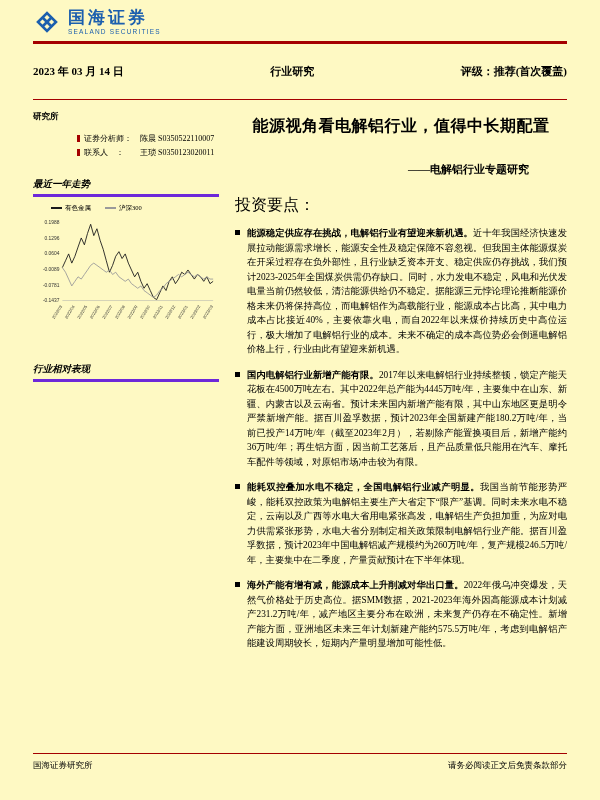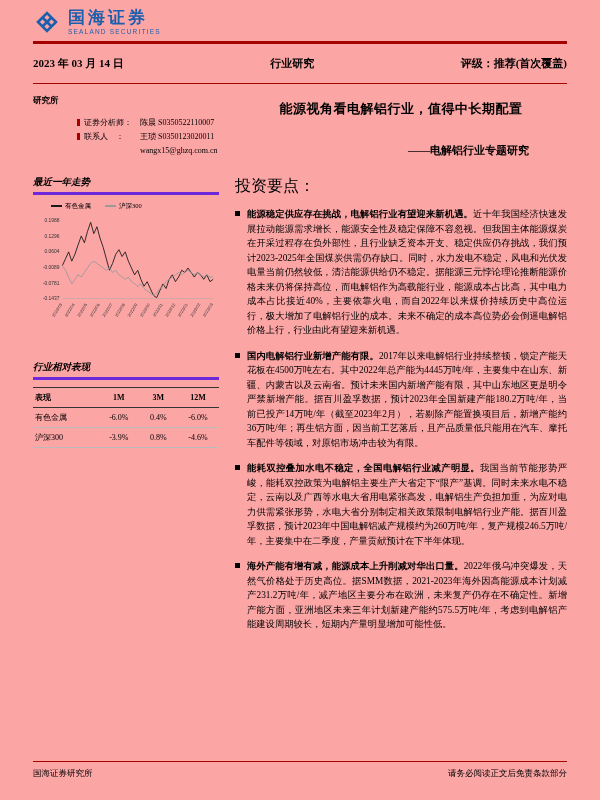--- a/index.html
+++ b/index.html
@@ -1,30 +1,30 @@
 <!DOCTYPE html>
 <html><head>
 <meta charset="utf-8">
 <style>
   html,body{margin:0;padding:0;background:#ffffff;}
   .page{
-    width:600px;height:800px;position:relative;background:#fca5a5;
+    width:600px;height:800px;position:relative;background:#fef9c3;
     font-family:"Liberation Serif", serif;color:#000;overflow:hidden;
   }
   
   .brand{display:flex;align-items:center;gap:7px;padding:8px 33px 5px;}
   .brand-text{display:flex;flex-direction:column;line-height:1.1;}
   .brand-cn{font-family:"Liberation Sans",sans-serif;font-size:17px;font-weight:bold;color:#1b5fae;letter-spacing:3px;}
   .brand-en{font-family:"Liberation Sans",sans-serif;font-size:6.5px;color:#1b5fae;letter-spacing:1.2px;}
   
   .rule-thick{height:3px;background:#a40000;margin:0 33px;}
   .rule-thin{height:1px;background:#a40000;margin:0 33px;}
   
   .header-row{display:flex;justify-content:space-between;align-items:center;
-    padding:12px 33px;font-size:11px;font-weight:bold;}
+    padding:20px 33px;font-size:11px;font-weight:bold;}
   
   .content{display:flex;gap:16px;padding:0 33px;}
   .left-col{width:186px;flex-shrink:0;}
   .right-col{flex:1;min-width:0;}
   
   .analyst{font-size:8px;line-height:1.75;margin-top:9px;}
   .inst{font-size:8.5px;font-weight:bold;margin-bottom:8px;}
   .analyst-line{display:flex;align-items:baseline;padding-left:44px;}
   .tick{width:3px;height:7px;background:#a40000;margin-right:4px;align-self:center;flex-shrink:0;}
   .no-tick{width:7px;flex-shrink:0;}
@@ -40,29 +40,29 @@
   .sw-gray{background:#9a9a9a;}
   .chart-wrap{margin-top:2px;}
   
   .rel-table{width:100%;border-collapse:collapse;font-size:8px;margin-top:7px;}
   .rel-table th{border-top:1.2px solid #333;border-bottom:1px solid #333;
     padding:4px 2px;font-weight:bold;text-align:center;}
   .rel-table th:first-child{text-align:left;}
   .rel-table td{padding:4px 2px;text-align:center;border-bottom:0.5px solid #bbb;}
   .rel-table td:first-child{text-align:left;}
   
-  .title{font-size:13px;font-weight:bold;margin:16px 0 0;text-align:center;letter-spacing:0.5px;}
+  .title{font-size:16px;font-weight:bold;margin:16px 0 0;text-align:center;letter-spacing:0.5px;}
   .subtitle{font-size:11px;font-weight:bold;text-align:right;padding-right:38px;margin-top:25px;}
   .invest-head{font-size:16px;font-weight:normal;margin:18px 0 10px;}
   .bullet{display:flex;margin-bottom:11px;font-size:9.3px;line-height:1.56;text-align:justify;}
   .marker{flex-shrink:0;width:5px;height:5px;background:#000;margin:4px 7px 0 0;}
   .bullet p{margin:0;}
   .lead{font-weight:bold;}
   
-  .footer{position:absolute;left:33px;right:33px;bottom:20px;}
+  .footer{position:absolute;left:33px;right:33px;bottom:28px;}
   .footer-rule{height:1px;background:#a40000;margin-bottom:6px;}
   .footer-row{display:flex;justify-content:space-between;font-size:8.5px;}
 </style>
 </head>
 <body>
 
 <div class="page">
 
   <div class="brand">
     <svg width="28" height="28" viewBox="0 0 28 28">
@@ -98,25 +98,20 @@
         <div class="analyst-line">
           <span class="tick"></span>
           <span class="a-label">证券分析师：</span>
           <span>陈晨 S0350522110007</span>
         </div>
         <div class="analyst-line">
           <span class="tick"></span>
           <span class="a-label">联系人　：</span>
           <span>王琐 S0350123020011</span>
         </div>
-        <div class="analyst-line">
-          <span class="no-tick"></span>
-          <span class="a-label"></span>
-          <span>wangx15@ghzq.com.cn</span>
-        </div>
       </div>
 
       <div class="side-head">最近一年走势</div>
 
       <div class="legend">
         <span class="legend-item">
           <span class="sw sw-black"></span>
           <span>有色金属</span>
         </span>
         <span class="legend-item">
@@ -147,44 +142,20 @@
             <text x="158.33333333333334" y="92" text-anchor="end" font-size="4.3" fill="#333" font-family="Liberation Sans, sans-serif" transform="rotate(-58 158.33333333333334 92)">2023/01</text>
             <text x="171.16666666666666" y="92" text-anchor="end" font-size="4.3" fill="#333" font-family="Liberation Sans, sans-serif" transform="rotate(-58 171.16666666666666 92)">2023/02</text>
             <text x="184" y="92" text-anchor="end" font-size="4.3" fill="#333" font-family="Liberation Sans, sans-serif" transform="rotate(-58 184 92)">2023/03</text>
             <polyline points="30.0,52.4 33.2,45.4 36.4,38.4 39.6,47.8 42.8,40.8 46.0,31.4 49.3,22.1 52.5,29.1 55.7,17.4 58.9,8.1 62.1,19.7 65.3,12.7 68.5,24.4 71.7,33.7 74.9,45.4 78.1,57.1 81.3,50.1 84.5,40.8 87.8,36.1 91.0,43.1 94.2,38.4 97.4,47.8 100.6,54.8 103.8,61.8 107.0,57.1 110.2,66.4 113.4,73.5 116.6,68.8 119.8,75.8 123.0,82.8 126.3,85.1 129.5,78.1 132.7,71.1 135.9,75.8 139.1,66.4 142.3,61.8 145.5,68.8 148.7,64.1 151.9,57.1 155.1,59.4 158.3,54.8 161.5,59.4 164.8,64.1 168.0,59.4 171.2,61.8 174.4,66.4 177.6,61.8 180.8,68.8 184.0,66.4" fill="none" stroke="#1a1a1a" stroke-width="0.9"></polyline>
             <polyline points="30.0,52.4 33.2,57.1 36.4,64.1 39.6,71.1 42.8,66.4 46.0,61.8 49.3,64.1 52.5,59.4 55.7,54.8 58.9,50.1 62.1,47.8 65.3,50.1 68.5,52.4 71.7,54.8 74.9,57.1 78.1,54.8 81.3,59.4 84.5,57.1 87.8,61.8 91.0,64.1 94.2,66.4 97.4,64.1 100.6,68.8 103.8,71.1 107.0,73.5 110.2,71.1 113.4,75.8 116.6,78.1 119.8,80.5 123.0,82.8 126.3,80.5 129.5,75.8 132.7,73.5 135.9,68.8 139.1,66.4 142.3,64.1 145.5,61.8 148.7,59.4 151.9,61.8 155.1,59.4 158.3,57.1 161.5,59.4 164.8,61.8 168.0,59.4 171.2,61.8 174.4,64.1 177.6,61.8 180.8,64.1 184.0,64.1" fill="none" stroke="#9a9a9a" stroke-width="0.9"></polyline>
           </svg>
       </div>
 
       <div class="side-head">行业相对表现</div>
 
-      <table class="rel-table">
-        <thead>
-          <tr>
-            <th>表现</th>
-            <th>1M</th>
-            <th>3M</th>
-            <th>12M</th>
-          </tr>
-        </thead>
-        <tbody>
-          <tr>
-            <td>有色金属</td>
-            <td>-6.0%</td>
-            <td>0.4%</td>
-            <td>-6.0%</td>
-          </tr>
-          <tr>
-            <td>沪深300</td>
-            <td>-3.9%</td>
-            <td>0.8%</td>
-            <td>-4.6%</td>
-          </tr>
-        </tbody>
-      </table>
 
     </div>
 
     <div class="right-col">
 
       <h1 class="title">能源视角看电解铝行业，值得中长期配置</h1>
       <div class="subtitle">——电解铝行业专题研究</div>
 
       <div class="invest-head">投资要点：</div>
 

